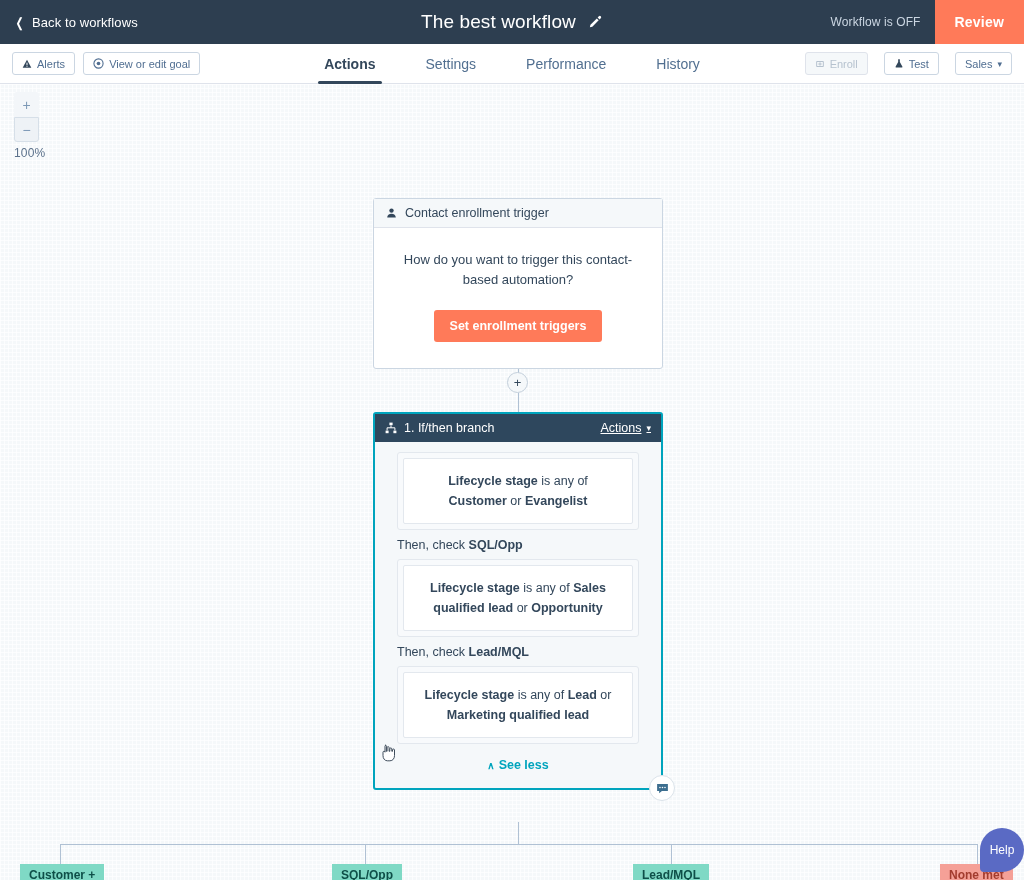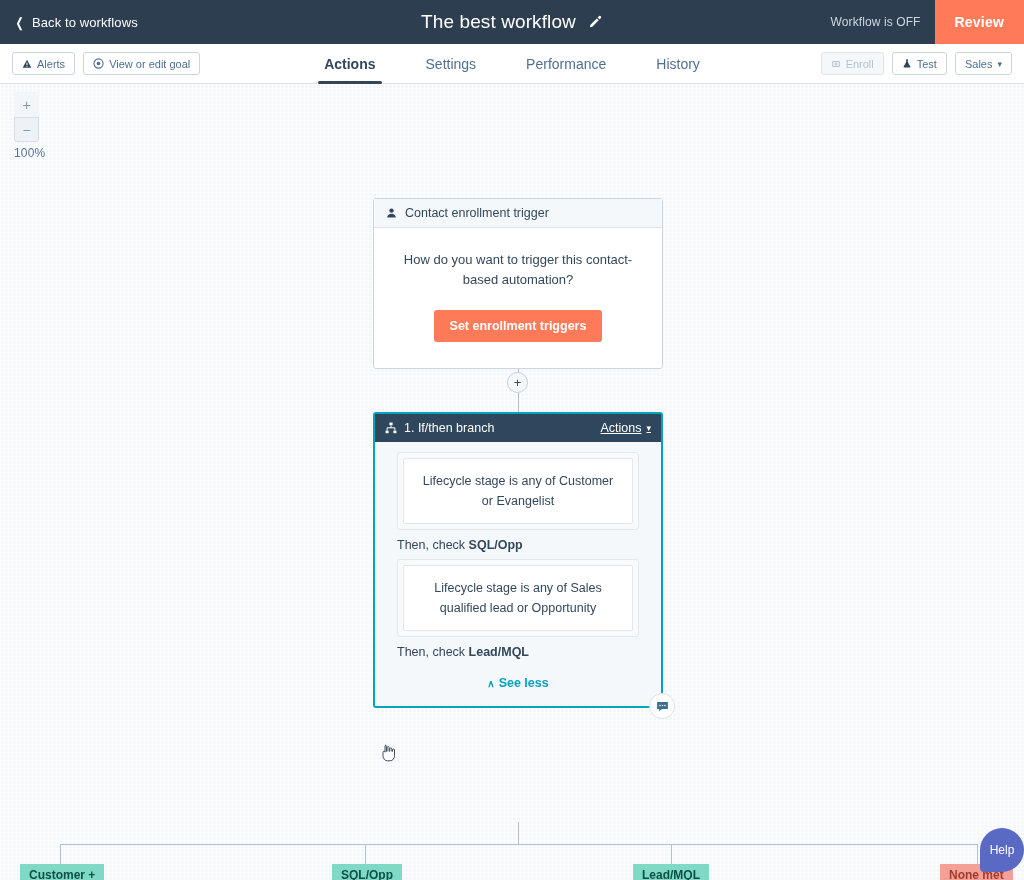--- a/index.html
+++ b/index.html
@@ -121,21 +121,21 @@
   .tab.active:after {
     content: "";
     position: absolute;
     left: 0; right: 0; bottom: -1px;
     height: 3px;
     background: #33475b;
     border-radius: 2px;
   }
   .subnav-right {
     margin-left: auto;
-    display: flex; gap: 8px; margin-right: 12px;
+    display: flex; gap: 16px; margin-right: 12px;
   }
   .pill-btn.disabled {
     color: #b6c2cf; border-color: #dfe3eb; background:#f5f8fa;
     cursor: default;
   }
 
   
   .canvas {
     position: relative;
     width: 1024px;
@@ -286,21 +286,21 @@
   .cond-inner {
     border: 1px solid #e3e8ee;
     border-radius: 2px;
     background: #ffffff;
     padding: 12px 14px;
     text-align: center;
     font-size: 12.5px;
     color: #33475b;
     line-height: 1.6;
   }
-  .cond-inner b { font-weight: normal; }
+  .cond-inner b { font-weight: bold; }
   .see-less {
     text-align: center;
     padding: 10px 0 16px;
     color: #00a4bd;
     font-size: 12.5px;
     font-weight: 600;
     cursor: pointer;
   }
   .see-less .chev { font-size: 10px; margin-right: 4px; display:inline-block; }
   .comment-bubble {
@@ -478,20 +478,25 @@
       </div>
       <div class="cond-outer">
         <div class="cond-inner">
           <b>Lifecycle stage</b><span> is any of </span><b>Sales qualified lead</b><span> or </span><b>Opportunity</b>
         </div>
       </div>
 
       <div class="cond-label">
         <span>Then, check </span><b>Lead/MQL</b>
       </div>
+      <div class="cond-outer">
+        <div class="cond-inner">
+          <b>Lifecycle stage</b><span> is any of </span><b>Lead</b><span> or </span><b>Marketing qualified lead</b>
+        </div>
+      </div>
 
       <div class="see-less">
         <span class="chev">∧</span><span>See less</span>
       </div>
     </div>
 
     <div class="comment-bubble">
       <svg width="13" height="13" viewBox="0 0 14 14">
         <path d="M1.2 2.2h11.6v7.4H6.4L3.4 12V9.6H1.2z" fill="#3c6e8f"></path>
         <circle cx="4.3" cy="5.9" r=".85" fill="#fff"></circle>

